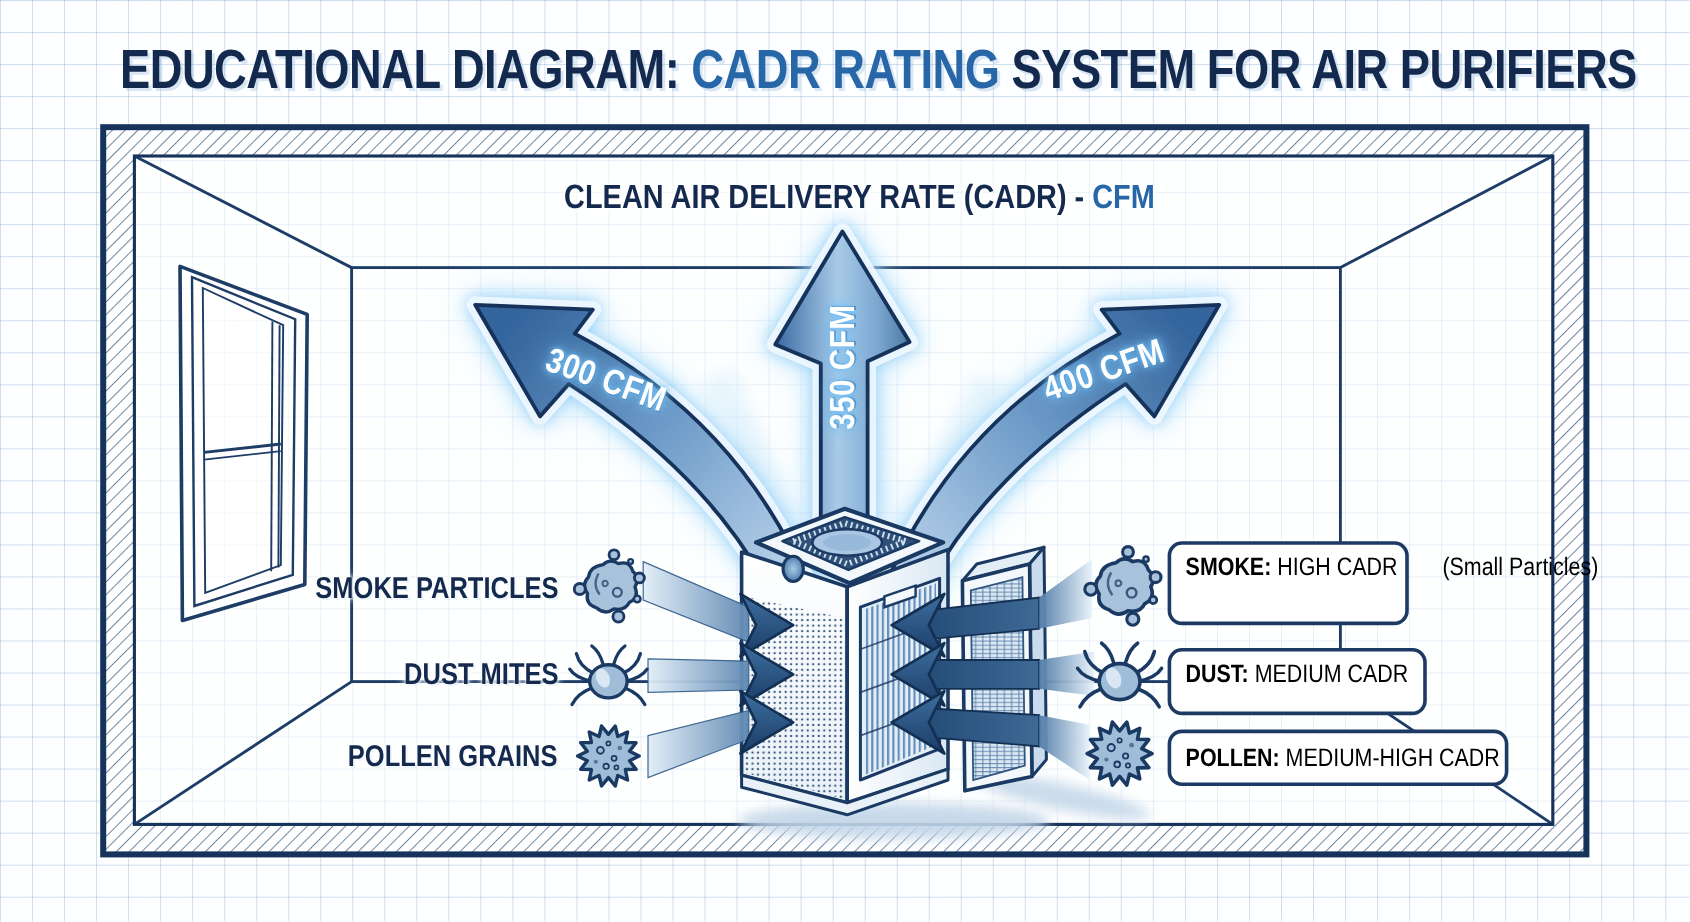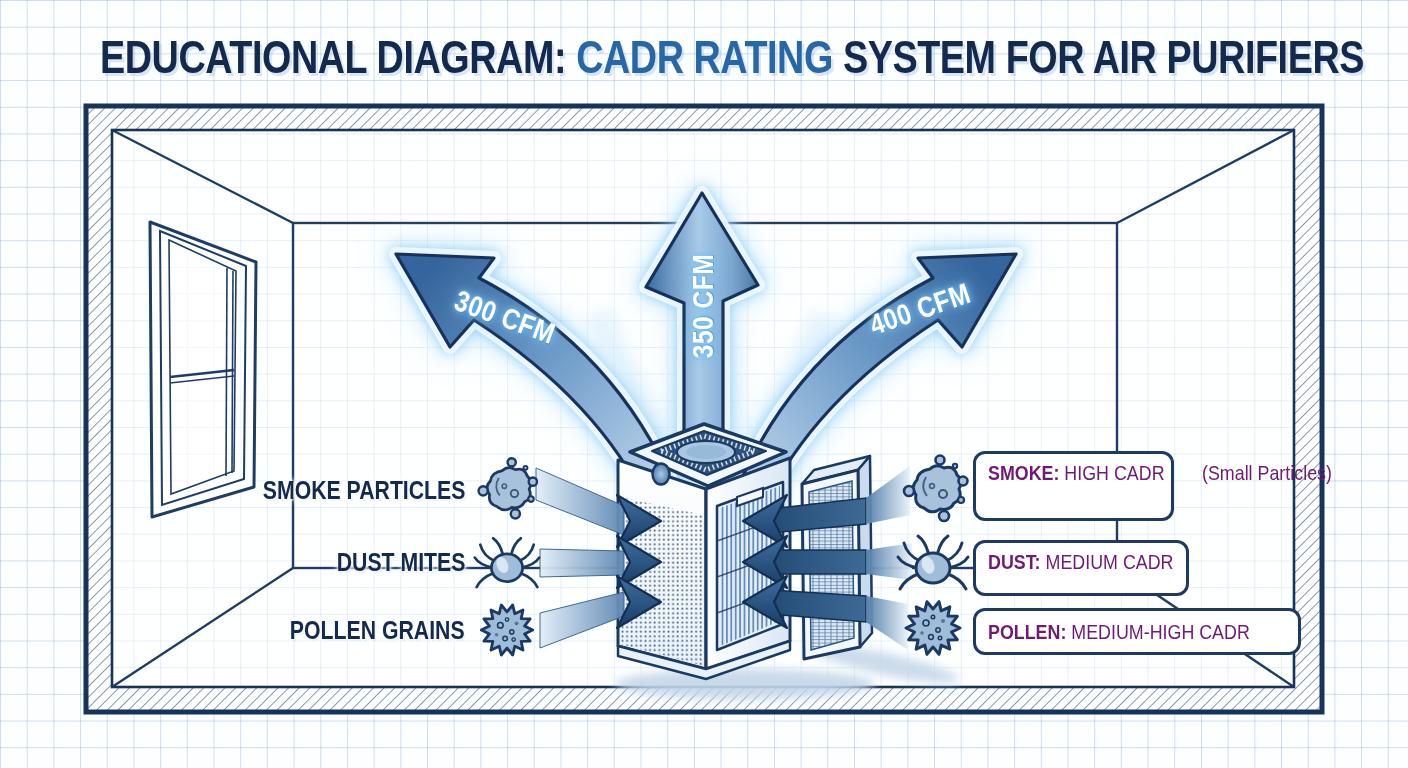--- a/index.html
+++ b/index.html
@@ -41,27 +41,27 @@
     position:absolute;right:943px;font-size:25px;line-height:26px;font-weight:bold;
     color:#14294e;white-space:nowrap;text-align:right;
     transform:scaleX(.85);transform-origin:right center;
     text-shadow:0 0 3px #fff,0 0 6px #fff,0 0 10px #fff,2px 2px 0 rgba(170,200,230,.35);
   }
   .ll-smoke{top:477px;}
   .ll-dust{top:549px;}
   .ll-pollen{top:617px;}
   .callout{
     position:absolute;box-sizing:border-box;background:#ffffff;
-    border:3px solid #1c3a63;border-radius:12px;color:#701a75;
+    border:3px solid #1c3a63;border-radius:12px;color:#000000;
     font-size:21px;padding:6px 12px;white-space:nowrap;
   }
   .callout .cond{display:inline-block;transform:scaleX(.85);transform-origin:left center;}
   .c1{left:973px;top:451px;width:201px;height:70px;line-height:26px;}
   .c2{left:973px;top:540px;width:216px;height:56px;line-height:25px;}
-  .c3{left:973px;top:608px;width:328px;height:47px;line-height:29px;}
+  .c3{left:973px;top:608px;width:284px;height:47px;line-height:29px;}
   .callout b{font-weight:bold;}
 </style>
 </head>
 <body>
 
 <div class="stage">
 
   <div class="title"><span>EDUCATIONAL DIAGRAM: </span><span class="hl">CADR RATING</span><span> SYSTEM FOR AIR PURIFIERS</span></div>
 
   <svg class="svgwrap" width="1408" height="768" viewBox="0 0 1408 768">
@@ -267,20 +267,23 @@
     </g>
 
     <use href="#icoSmoke" transform="translate(508,489) scale(0.92)"></use>
     <use href="#icoMite" transform="translate(507,565) scale(0.92)"></use>
     <use href="#icoPollen" transform="translate(507,630) scale(0.95)"></use>
     <use href="#icoSmoke" transform="translate(936,489)"></use>
     <use href="#icoMite" transform="translate(933,565)"></use>
     <use href="#icoPollen" transform="translate(933,628)"></use>
   </svg>
 
+  <div class="room-header">
+    <span class="inner"><span>CLEAN AIR DELIVERY RATE (CADR) - </span><span class="hl">CFM</span></span>
+  </div>
 
   <div class="arrow-label al-left">300 CFM</div>
   <div class="arrow-label al-up">350 CFM</div>
   <div class="arrow-label al-right">400 CFM</div>
 
   <div class="llabel ll-smoke">SMOKE PARTICLES</div>
   <div class="llabel ll-dust">DUST MITES</div>
   <div class="llabel ll-pollen">POLLEN GRAINS</div>
 
   <div class="callout c1">

